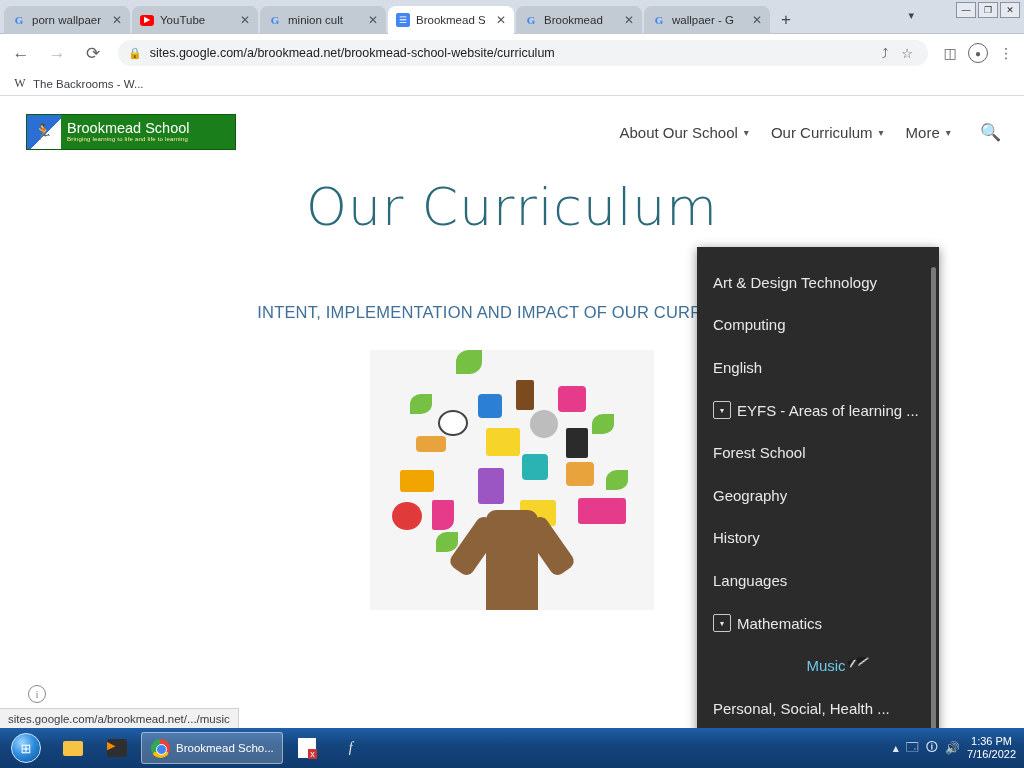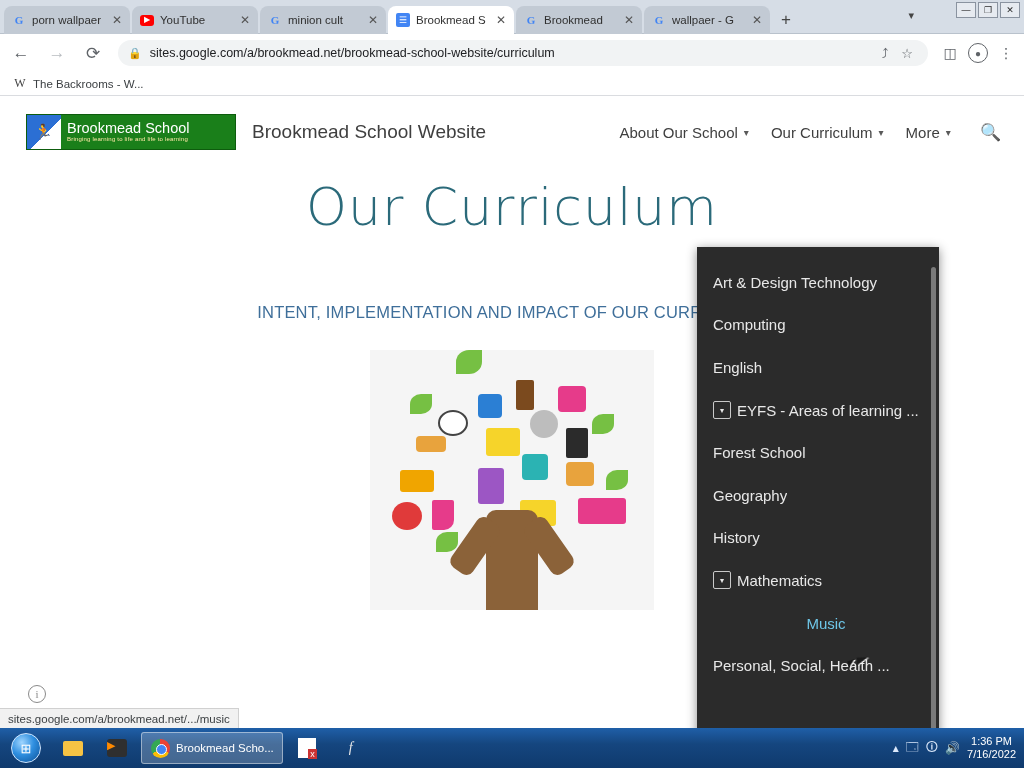--- a/index.html
+++ b/index.html
@@ -403,21 +403,20 @@
   <div class="page">
 
     <div class="site-header">
       <div class="logo">
         <div class="logo-badge">🏃</div>
         <div class="logo-text">
           <div class="logo-title">Brookmead School</div>
           <div class="logo-sub">Bringing learning to life and life to learning</div>
         </div>
       </div>
-      <div class="site-title">Brookmead School Website</div>
 
       <div class="nav">
         <div class="nav-item">
           <span>About Our School</span>
           <span class="caret">▾</span>
         </div>
         <div class="nav-item">
           <span>Our Curriculum</span>
           <span class="caret">▾</span>
         </div>
@@ -479,20 +478,23 @@
       <div class="menu-item">
         <span class="menu-label">Forest School</span>
       </div>
       <div class="menu-item">
         <span class="menu-label">Geography</span>
       </div>
       <div class="menu-item">
         <span class="menu-label">History</span>
       </div>
       <div class="menu-item">
+        <span class="menu-label">Languages</span>
+      </div>
+      <div class="menu-item">
         <span class="expander">▾</span>
         <span class="menu-label">Mathematics</span>
       </div>
       <div class="menu-item current">
         <span class="menu-label">Music</span>
       </div>
       <div class="menu-item">
         <span class="menu-label">Personal, Social, Health ...</span>
       </div>
 

